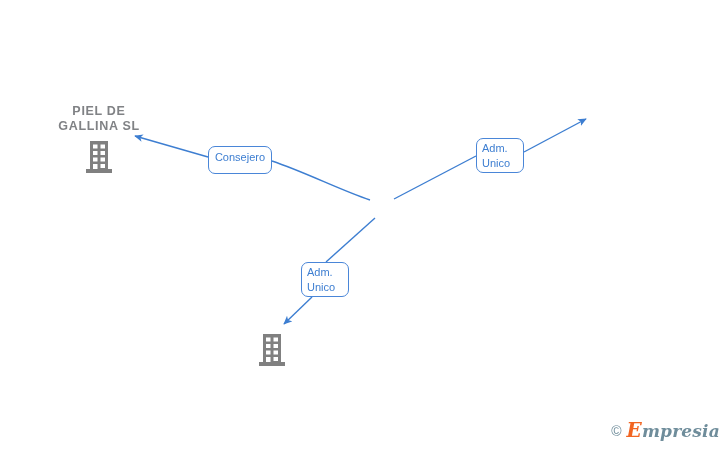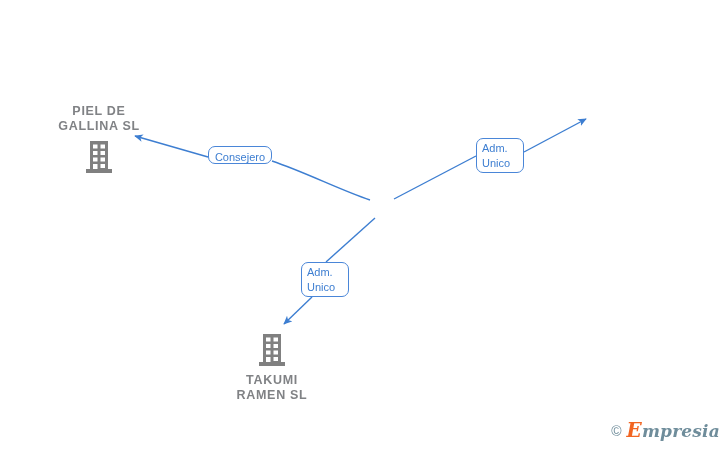--- a/index.html
+++ b/index.html
@@ -82,21 +82,21 @@
     color: #3d7ed1;
     font-size: 11px;
     line-height: 15px;
     text-align: center;
     padding: 2px 6px;
     white-space: pre-line;
     z-index: 3;
   }
   #edge-label-consejero {
     left: 208px;  top: 146px;
-    width: 64px;  height: 18px;
+    width: 64px;  height: 28px;
     padding: 2px 4px;
     line-height: 17px;
   }
   #edge-label-adm-unico-crypto {
     left: 476px; top: 138px;
     width: 48px; height: 35px;
     text-align: left;
     padding: 2px 5px;
   }
   #edge-label-adm-unico-takumi {
@@ -204,22 +204,20 @@
         <rect x="9" y="4.5" width="4.5" height="4"></rect>
         <rect x="16.5" y="4.5" width="4.5" height="4"></rect>
         <rect x="9" y="11" width="4.5" height="4"></rect>
         <rect x="16.5" y="11" width="4.5" height="4"></rect>
         <rect x="9" y="17.5" width="4.5" height="4"></rect>
         <rect x="16.5" y="17.5" width="4.5" height="4"></rect>
         <rect x="9" y="24" width="4.5" height="5"></rect>
         <rect x="16.5" y="24" width="4.5" height="4"></rect>
       </g>
     </svg>
-    <span class="node-label company-label">TAKUMI
-RAMEN  SL</span>
   </div>
 
   <div id="watermark">
     <span class="copy-mark">©</span>
     <span class="brand"><span class="brand-initial">E</span><span>mpresia</span></span>
   </div>
 
 </div>
 
 </body></html>

